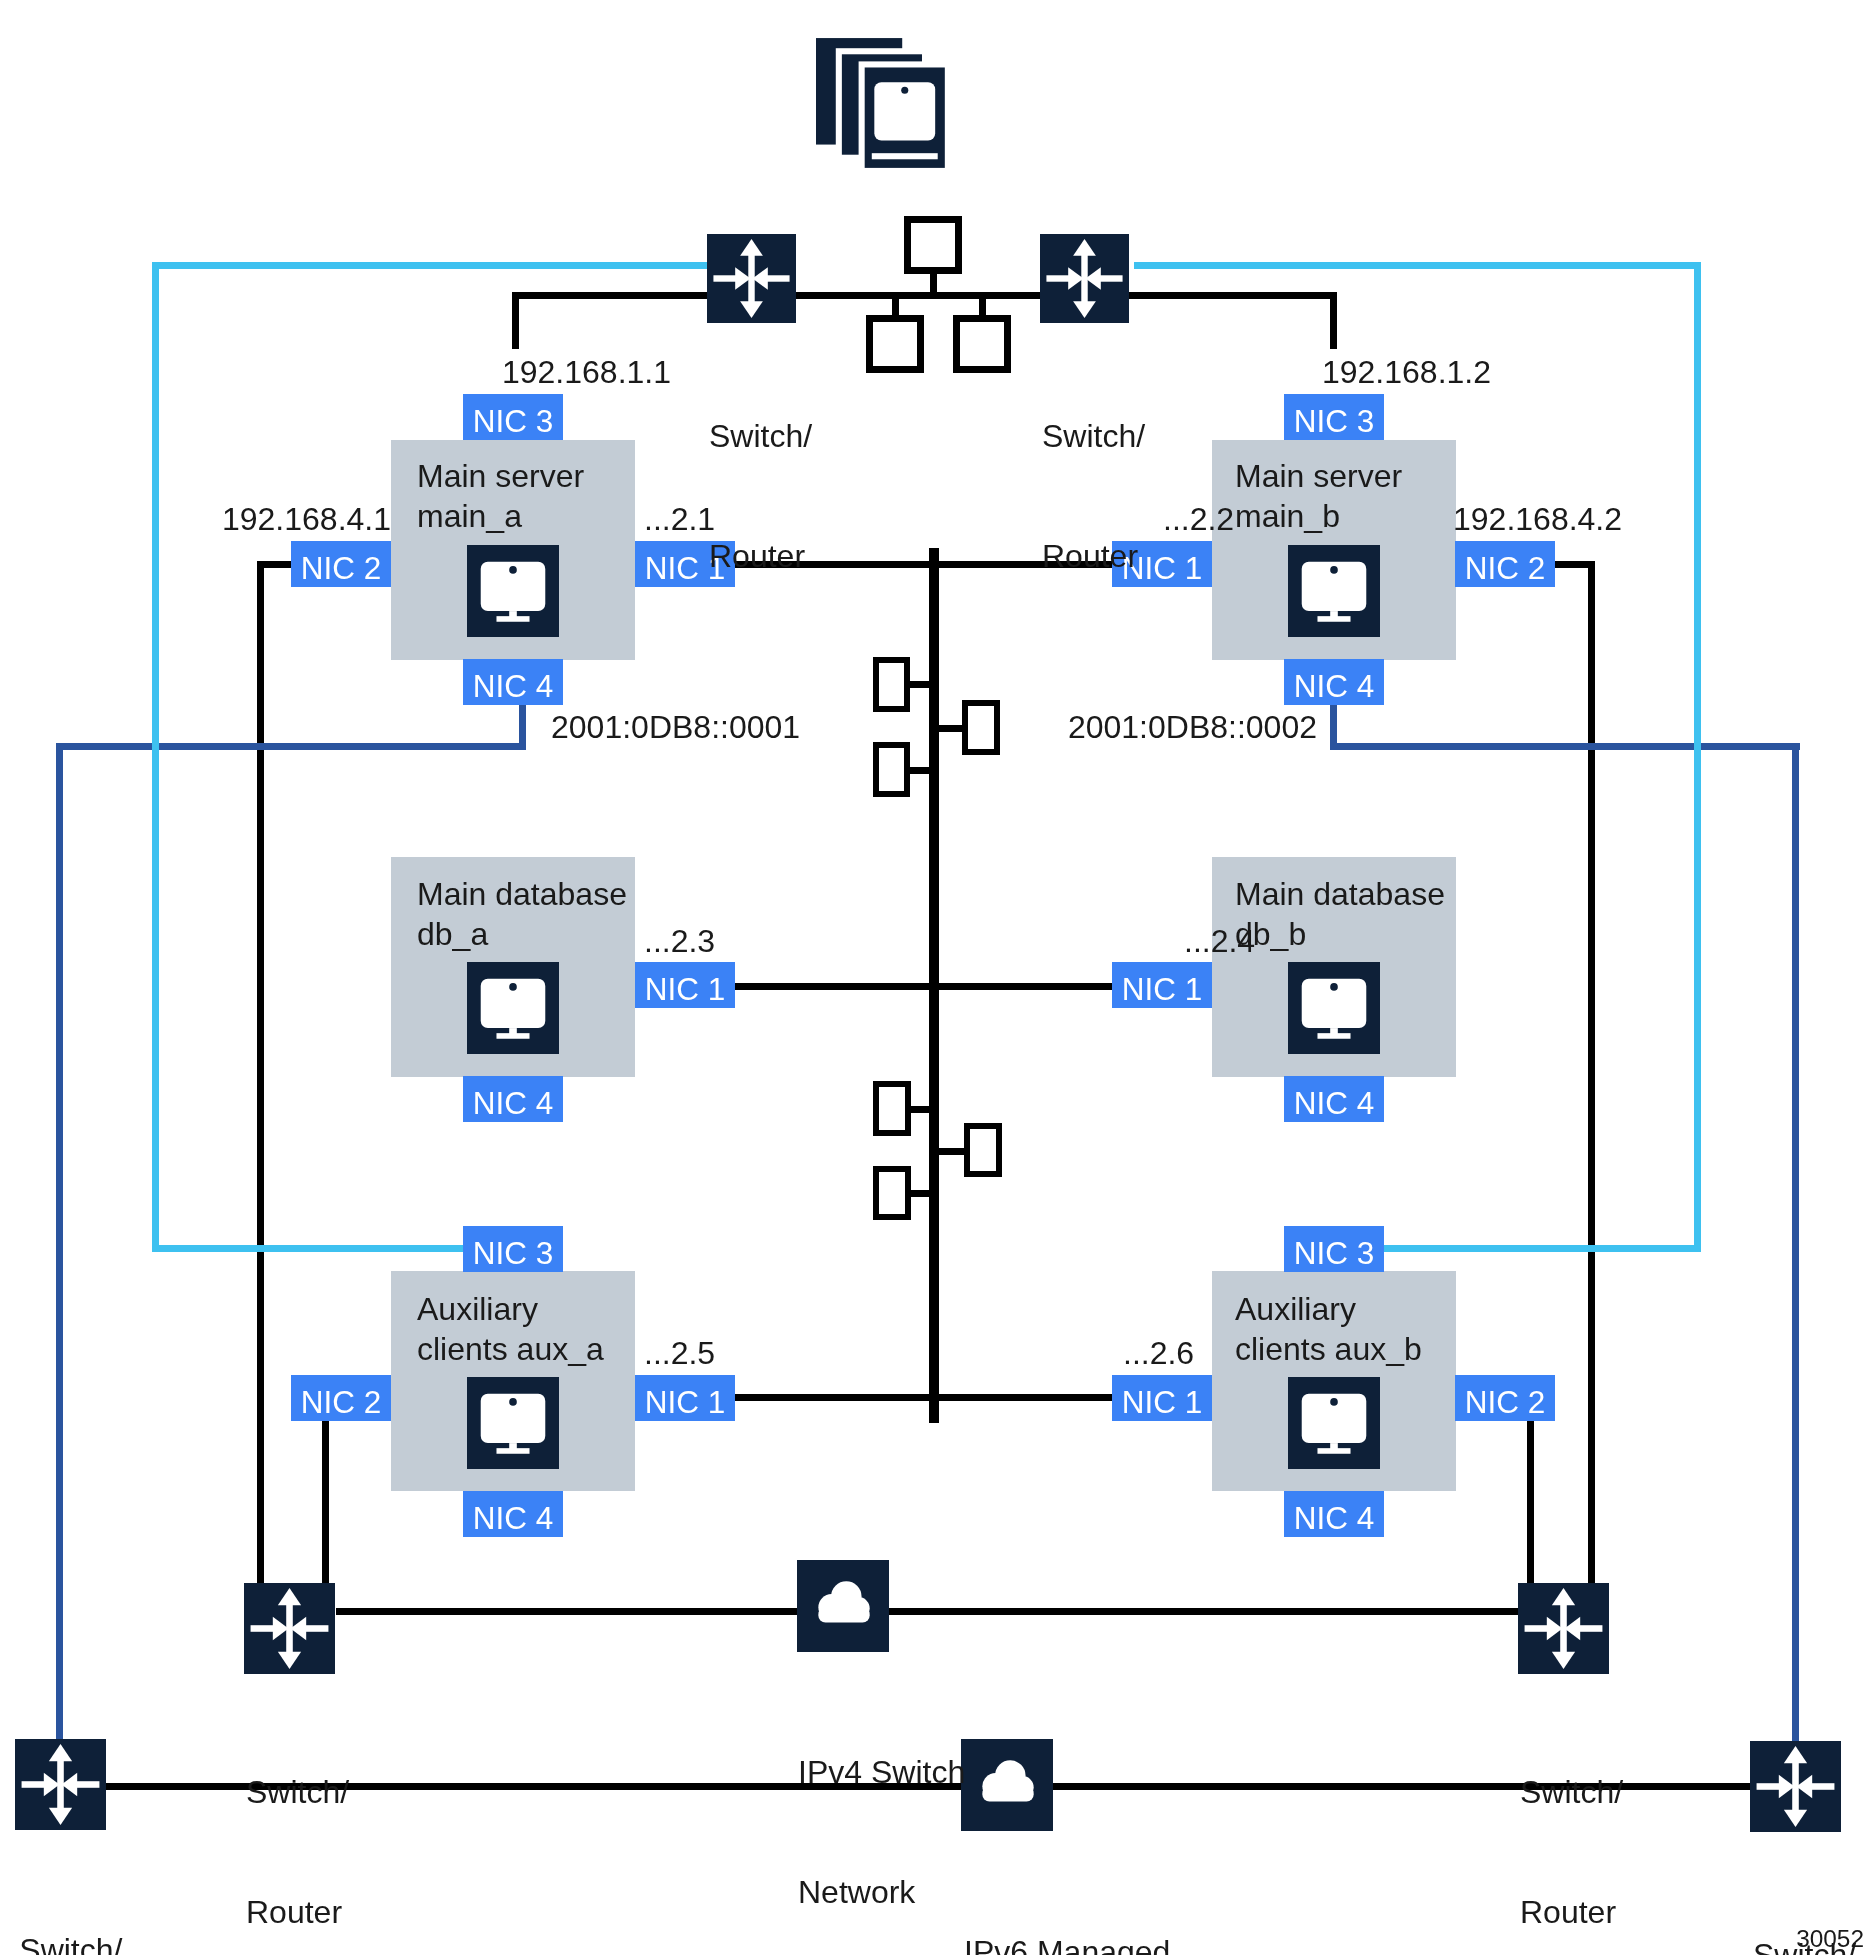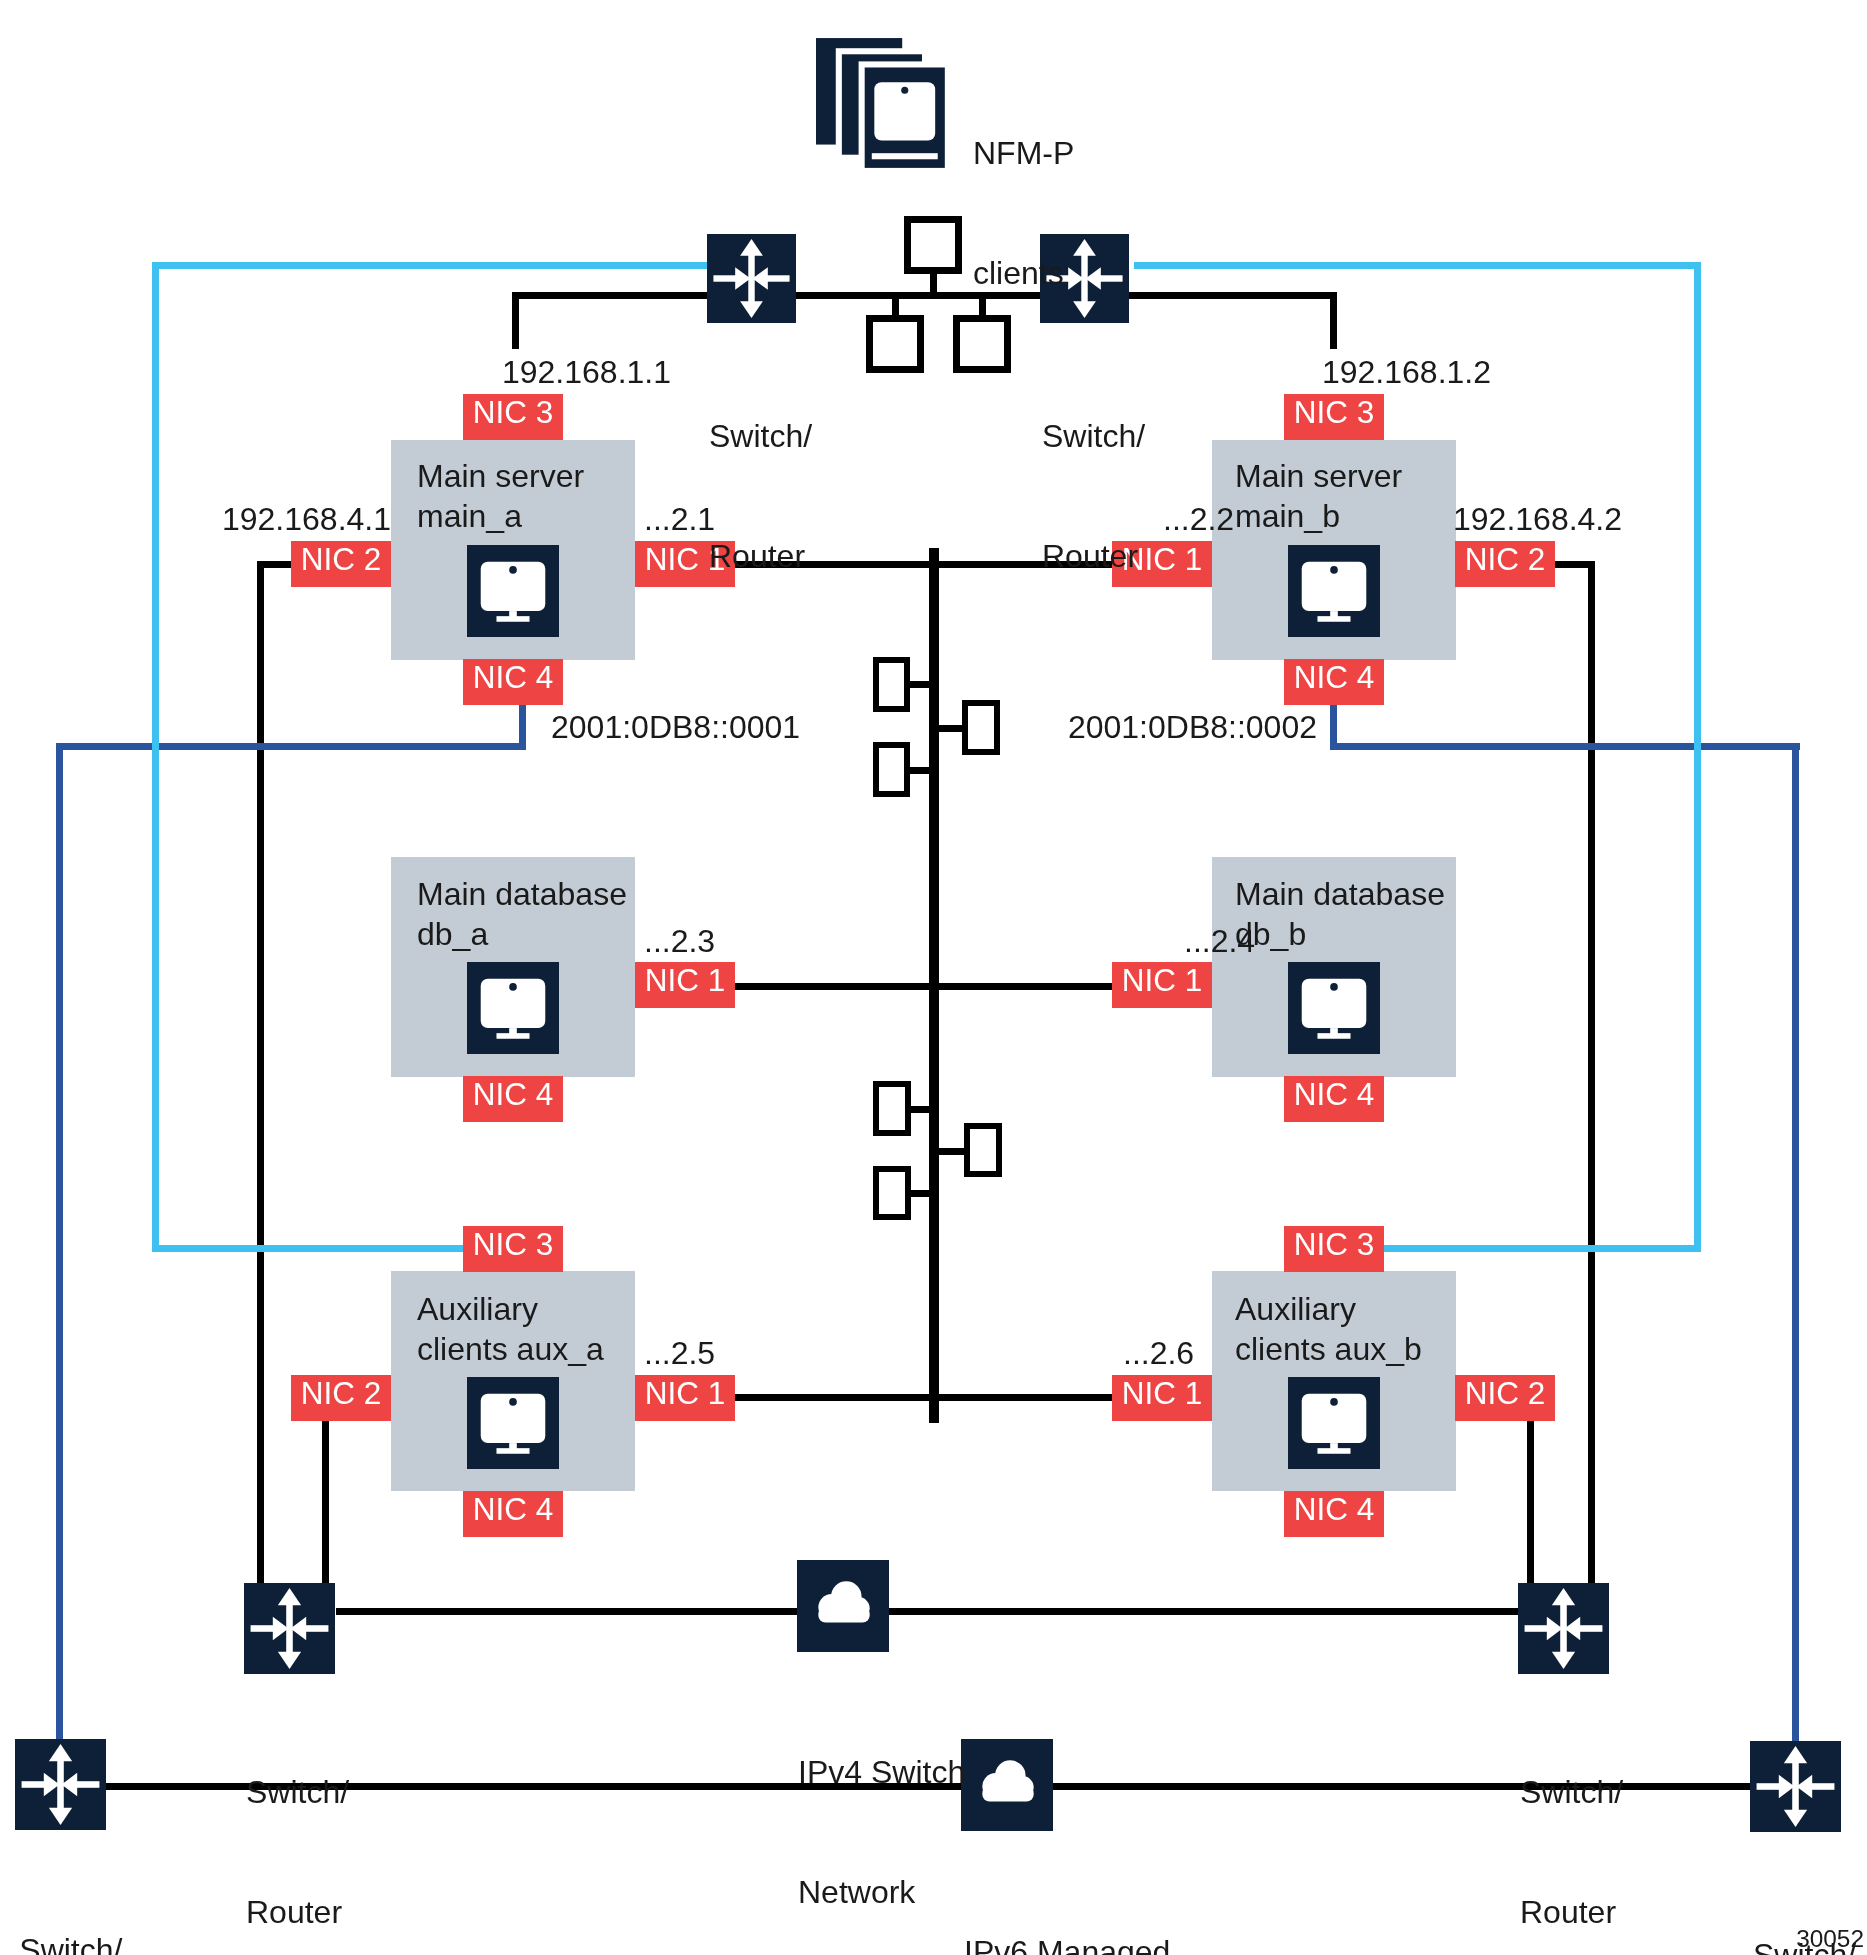--- a/index.html
+++ b/index.html
@@ -4,22 +4,22 @@
 <style>
   html,body{margin:0;padding:0;background:#ffffff;}
   #canvas{position:relative;width:1867px;height:1955px;background:#ffffff;overflow:hidden;
           font-family:"Liberation Sans", sans-serif;color:#1a1a1a;}
   .ln{position:absolute;background:#000000;}
   .ln.c{background:#3EC1F0;}
   .ln.b{background:#2A549E;}
   .wr{position:absolute;background:#ffffff;border:6.6px solid #000;box-sizing:border-box;}
   .wr.big{border-width:7.6px;}
   .panel{position:absolute;background:#C3CCD5;}
-  .nic{position:absolute;width:100px;height:46px;background:#ef4444;color:#ffffff;
-       font-size:31.5px;display:flex;align-items:flex-start;justify-content:center;white-space:nowrap;}
+  .nic{position:absolute;width:100px;height:46px;background:#3b82f6;color:#ffffff;
+       font-size:31.5px;display:flex;align-items:flex-end;justify-content:center;white-space:nowrap;}
   .t{position:absolute;font-size:32px;line-height:40px;white-space:pre;}
   .title{position:absolute;font-size:32px;line-height:40px;}
   .icon{position:absolute;}
   .fig{position:absolute;font-size:24.4px;}
 </style>
 </head>
 <body>
 
 <svg width="0" height="0" style="position:absolute">
   <defs>
@@ -232,24 +232,20 @@
       <use href="#sym-switch"></use>
     </svg>
 
   <svg class="icon" style="left:797px;top:1560px" width="92" height="92" viewBox="0 0 181 181">
       <use href="#sym-cloud"></use>
     </svg>
   <svg class="icon" style="left:961px;top:1739px" width="92" height="92" viewBox="0 0 181 181">
       <use href="#sym-cloud"></use>
     </svg>
 
-  <div class="t" style="left:973px;top:53px">
-    <div>NFM-P</div>
-    <div>clients</div>
-  </div>
 
   <div class="t" style="left:709px;top:336px">
     <div>Switch/</div>
     <div>Router</div>
   </div>
   <div class="t" style="left:1042px;top:336px">
     <div>Switch/</div>
     <div>Router</div>
   </div>
 

